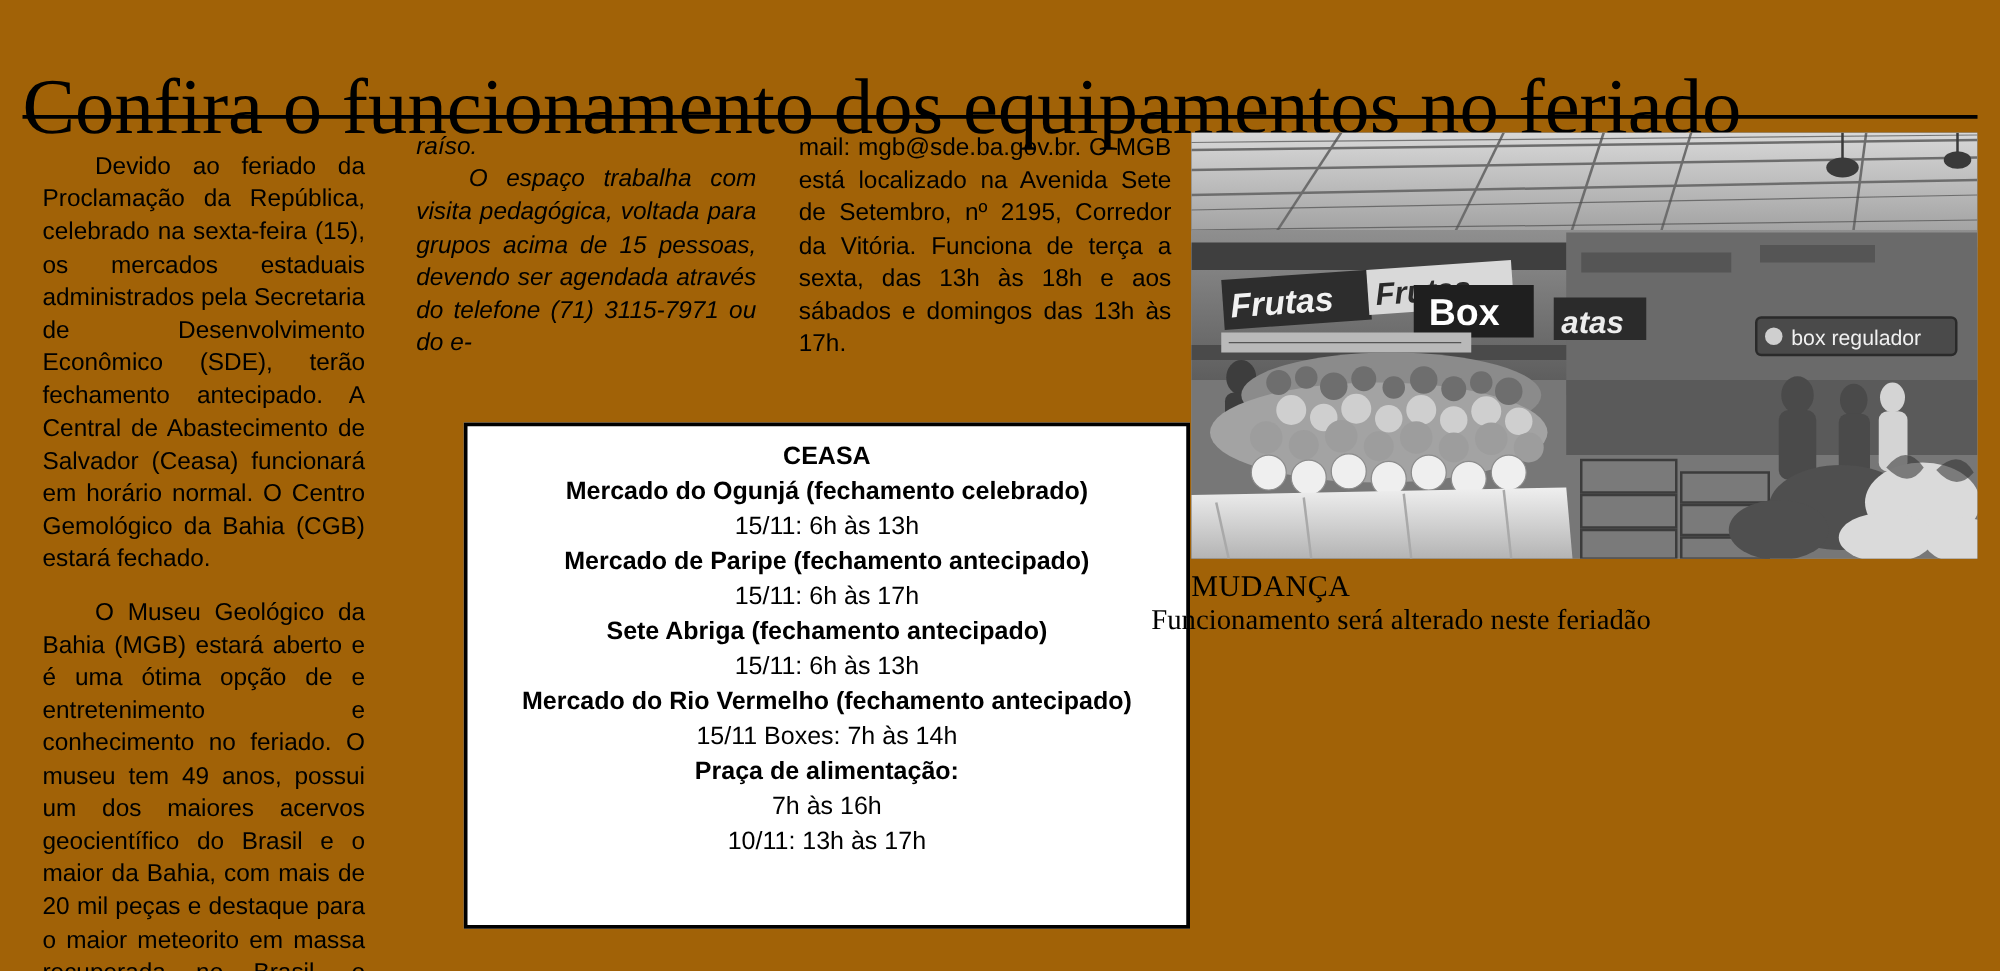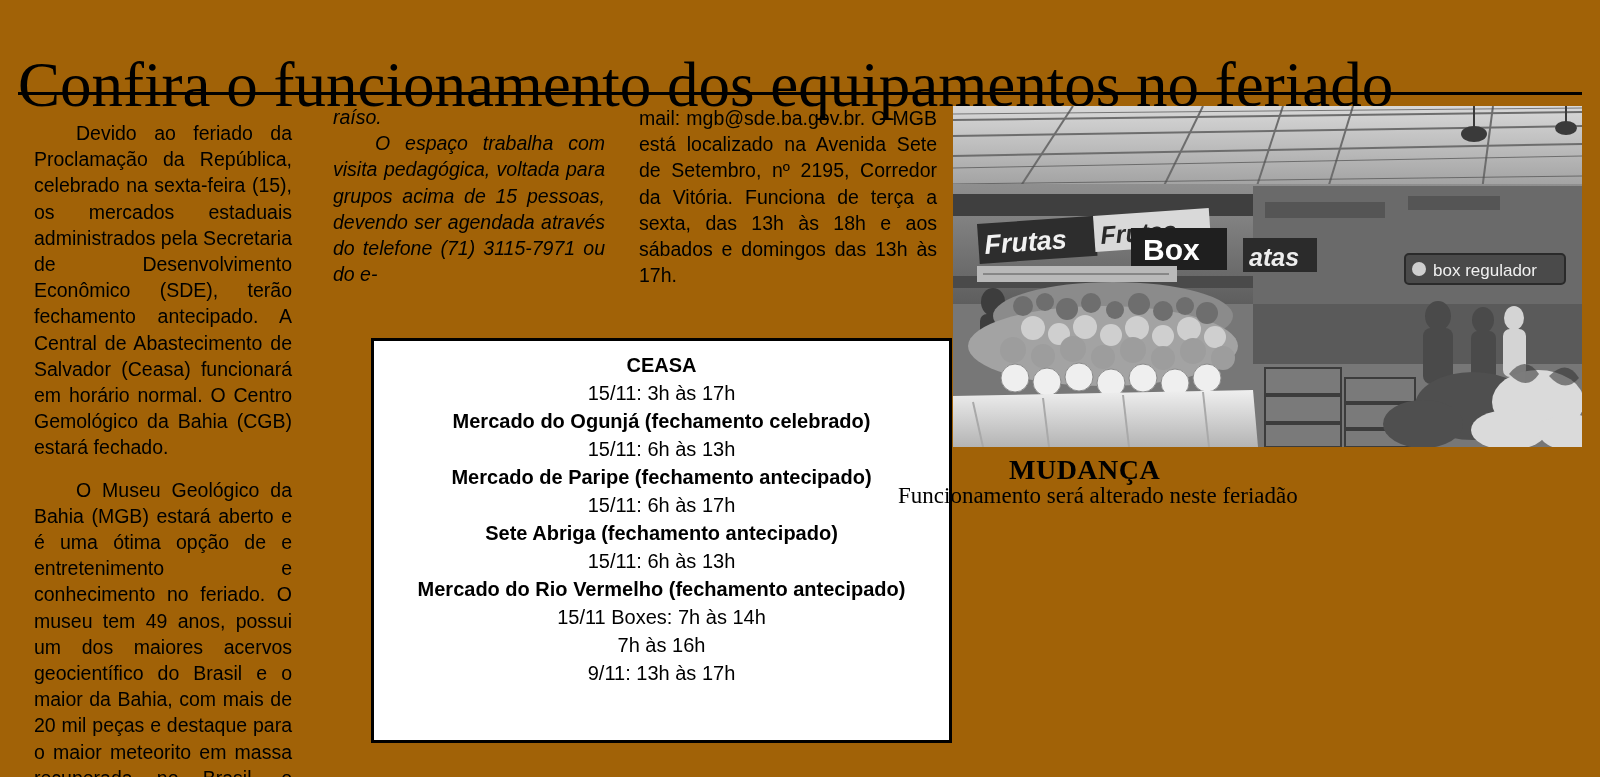--- a/index.html
+++ b/index.html
@@ -130,31 +130,31 @@
     top: 106px;
     width: 629px;
     height: 341px;
     overflow: hidden;
     background: #8a8a8a;
   }
   .photo svg { display: block; }
 
   .caption-title {
     position: absolute;
-    left: 1009px;
+    left: 953px;
     top: 456px;
     font-family: "Liberation Serif", serif;
-    font-weight: 700;
-    font-size: 28px;
+    font-weight: 400;
+    font-size: 24px;
     line-height: 28px;
     letter-spacing: 0.5px;
   }
   .caption-text {
     position: absolute;
-    left: 898px;
+    left: 921px;
     top: 482px;
     width: 640px;
     font-family: "Liberation Serif", serif;
     font-size: 23px;
     line-height: 28px;
     white-space: nowrap;
   }
 </style>
 </head>
 <body>
@@ -174,31 +174,31 @@
     <p class="indent">O espaço trabalha com visita pedagógica, voltada para grupos acima de 15 pessoas, devendo ser agendada através do telefone (71) 3115-7971 ou do e-</p>
   </div>
 
   <div class="col3">
     <p>mail: mgb@sde.ba.gov.br. O MGB está localizado na Avenida Sete de Setembro, nº 2195, Corredor da Vitória. Funciona de terça a sexta, das 13h às 18h e aos sábados e domingos das 13h às 17h.</p>
   </div>
 
 
   <div class="schedule-box">
     <div class="sched-head">CEASA</div>
-    <div class="sched-time">15/11: 3h às 17h</div>
     <div class="sched-head">Mercado do Ogunjá (fechamento celebrado)</div>
     <div class="sched-time">15/11: 6h às 13h</div>
     <div class="sched-head">Mercado de Paripe (fechamento antecipado)</div>
     <div class="sched-time">15/11: 6h às 17h</div>
     <div class="sched-head">Sete Abriga (fechamento antecipado)</div>
     <div class="sched-time">15/11: 6h às 13h</div>
     <div class="sched-head">Mercado do Rio Vermelho  (fechamento antecipado)</div>
     <div class="sched-time">15/11 Boxes: 7h às 14h</div>
+    <div class="sched-head">Praça de alimentação:</div>
     <div class="sched-time">7h às 16h</div>
-    <div class="sched-time">9/11: 13h às 17h</div>
+    <div class="sched-time">10/11: 13h às 17h</div>
   </div>
 
   <div class="photo">
     <svg width="629" height="341" viewBox="0 0 629 341" xmlns="http://www.w3.org/2000/svg">
       <defs>
         <linearGradient id="ceil" x1="0" y1="0" x2="0" y2="1">
           <stop offset="0%" stop-color="#d8d8d8"></stop>
           <stop offset="100%" stop-color="#9a9a9a"></stop>
         </linearGradient>
         <linearGradient id="back" x1="0" y1="0" x2="0" y2="1">

